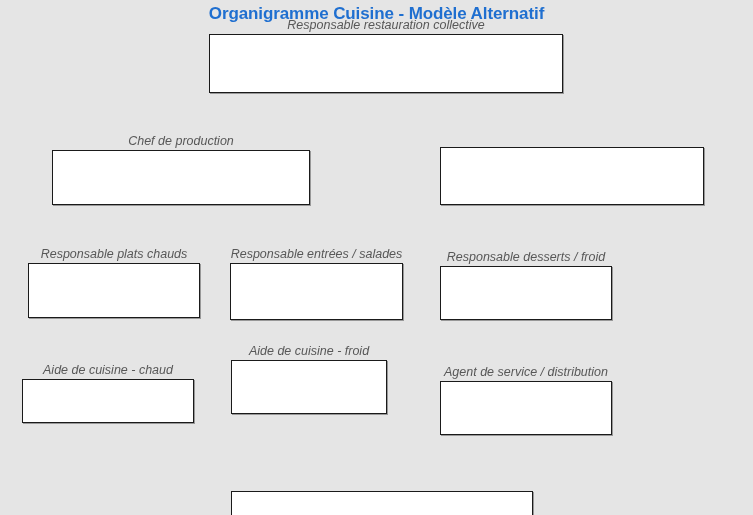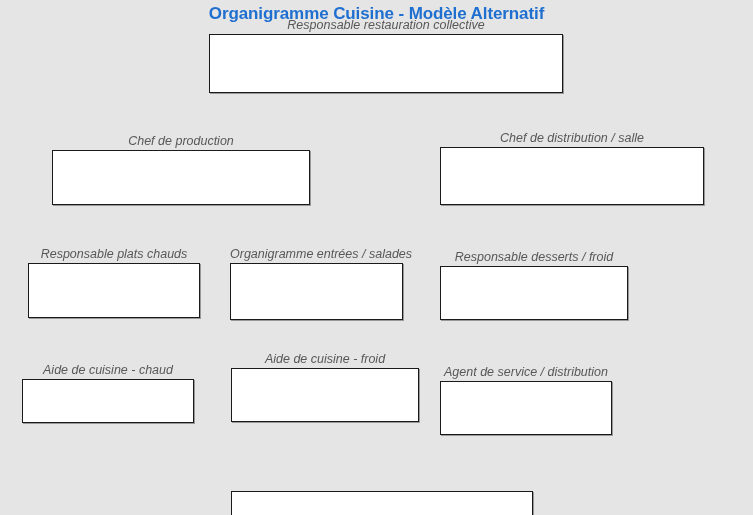--- a/index.html
+++ b/index.html
@@ -89,45 +89,44 @@
         <div class="node-label">Responsable restauration collective</div>
         <div class="node-box"></div>
         <div class="node-text"></div>
       </div>
       <div class="node" style="left: 52px; top: 150px; width: 258px; height: 55px;">
         <div class="node-label">Chef de production</div>
         <div class="node-box"></div>
         <div class="node-text"></div>
       </div>
       <div class="node" style="left: 440px; top: 147px; width: 264px; height: 58px;">
-        <div class="node-label">Chef de distribution / salle</div>
         <div class="node-box"></div>
         <div class="node-text"></div>
       </div>
       <div class="node" style="left: 28px; top: 263px; width: 172px; height: 55px;">
         <div class="node-label">Responsable plats chauds</div>
         <div class="node-box"></div>
         <div class="node-text"></div>
       </div>
       <div class="node" style="left: 230px; top: 263px; width: 173px; height: 57px;">
-        <div class="node-label">Organigramme entrées / salades</div>
+        <div class="node-label">Responsable entrées / salades</div>
         <div class="node-box"></div>
         <div class="node-text"></div>
       </div>
-      <div class="node" style="left: 440px; top: 266px; width: 188px; height: 54px;">
+      <div class="node" style="left: 440px; top: 266px; width: 172px; height: 54px;">
         <div class="node-label">Responsable desserts / froid</div>
         <div class="node-box"></div>
         <div class="node-text"></div>
       </div>
       <div class="node" style="left: 22px; top: 379px; width: 172px; height: 44px;">
         <div class="node-label">Aide de cuisine - chaud</div>
         <div class="node-box"></div>
         <div class="node-text"></div>
       </div>
-      <div class="node" style="left: 231px; top: 368px; width: 188px; height: 54px;">
+      <div class="node" style="left: 231px; top: 360px; width: 156px; height: 54px;">
         <div class="node-label">Aide de cuisine - froid</div>
         <div class="node-box"></div>
         <div class="node-text"></div>
       </div>
       <div class="node" style="left: 440px; top: 381px; width: 172px; height: 54px;">
         <div class="node-label">Agent de service / distribution</div>
         <div class="node-box"></div>
         <div class="node-text"></div>
       </div>
       <div class="node" style="left: 231px; top: 491px; width: 302px; height: 55px;">

